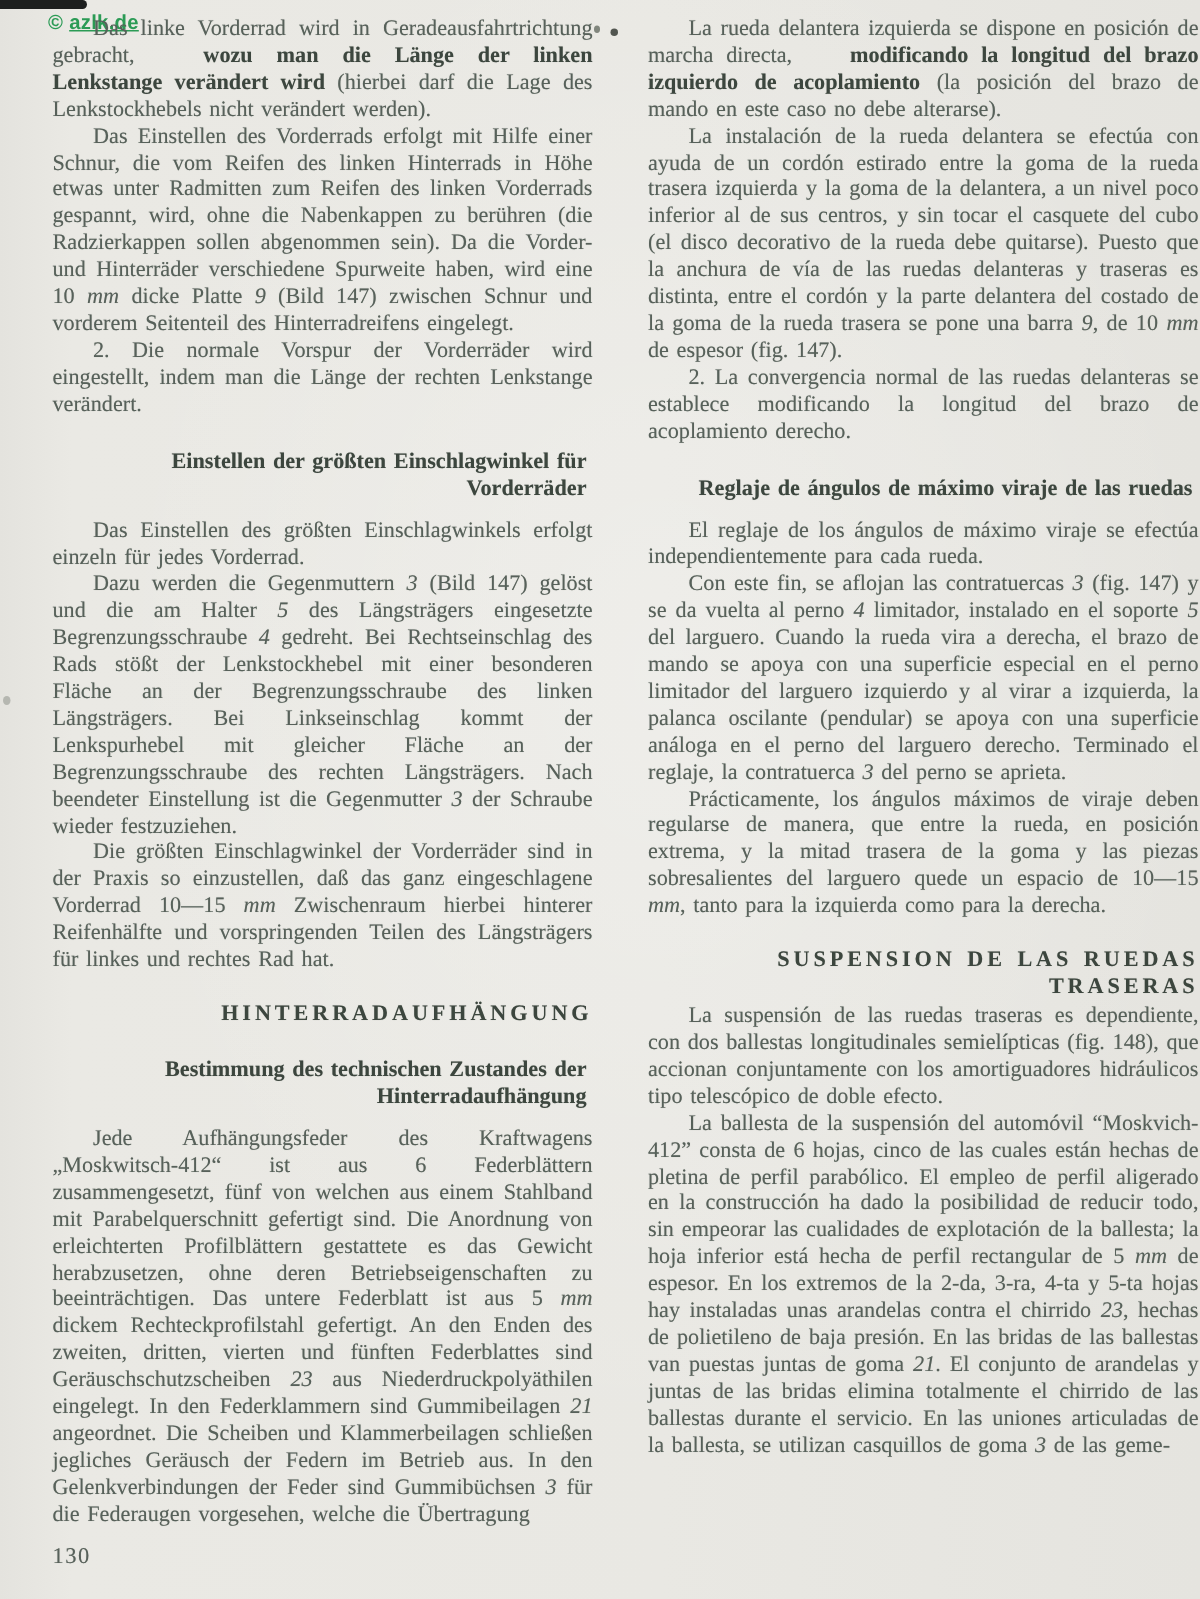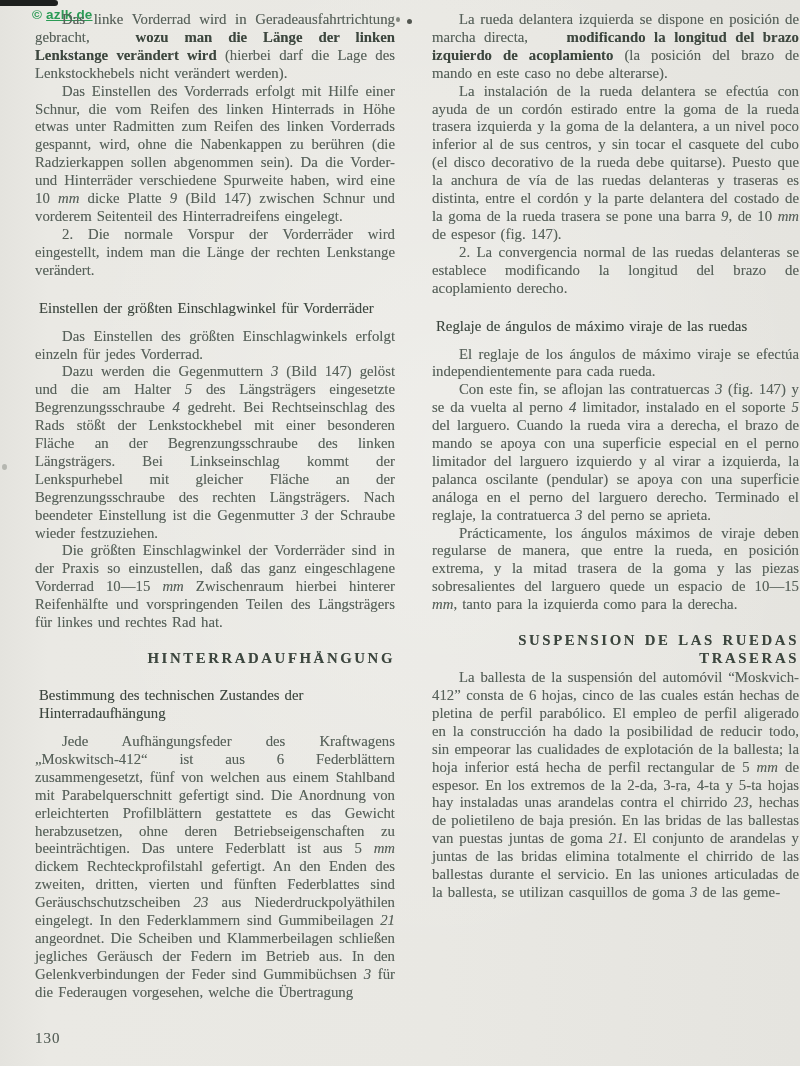--- a/index.html
+++ b/index.html
@@ -44,22 +44,22 @@
     text-align:justify;
     word-spacing:1.4px;
     text-shadow:0 0 0.5px rgba(90,100,90,0.45);
     hyphens:auto;
   }
   .col-left{left:35px;width:360px;}
   .col-right{left:432px;width:367px;}
   .col .blk-p{margin:0;text-indent:27px;}
   .col .blk-h-sub{
     margin:19px 4px 11px;
-    text-align:left;text-indent:0;
-    font-size:14.8px;font-weight:normal;line-height:18px;
+    text-align:right;text-indent:0;
+    font-size:14.8px;font-weight:bold;line-height:18px;
     color:var(--ink-bold);
   }
   .col .blk-h-main{
     margin:17px 0 2px;
     text-align:right;text-indent:0;
     font-size:14.8px;font-weight:bold;letter-spacing:2.6px;line-height:18px;
     color:var(--ink-bold);
   }
   .b{font-weight:bold;color:var(--ink-bold);margin-left:30px;}
   .i{font-style:italic;}
@@ -99,17 +99,18 @@
 
   <div class="col col-right" lang="es">
       <p class="blk-p"><span>La rueda delantera izquierda se dispone en posición de marcha directa, </span><span class="b">modificando la longitud del brazo izquierdo de acoplamiento</span><span> (la posición del brazo de mando en este caso no debe alterarse).</span></p>
       <p class="blk-p"><span>La instalación de la rueda delantera se efectúa con ayuda de un cordón estirado entre la goma de la rueda trasera izquierda y la goma de la delantera, a un nivel poco inferior al de sus centros, y sin tocar el casquete del cubo (el disco decorativo de la rueda debe quitarse). Puesto que la anchura de vía de las ruedas delanteras y traseras es distinta, entre el cordón y la parte delantera del costado de la goma de la rueda trasera se pone una barra </span><span class="i">9</span><span>, de 10 </span><span class="i">mm</span><span> de espesor (fig. 147).</span></p>
       <p class="blk-p"><span>2. La convergencia normal de las ruedas delanteras se establece modificando la longitud del brazo de acoplamiento derecho.</span></p>
       <h4 class="blk-h-sub"><span>Reglaje de ángulos de máximo viraje de las ruedas</span></h4>
       <p class="blk-p"><span>El reglaje de los ángulos de máximo viraje se efectúa independientemente para cada rueda.</span></p>
       <p class="blk-p"><span>Con este fin, se aflojan las contratuercas </span><span class="i">3</span><span> (fig. 147) y se da vuelta al perno </span><span class="i">4</span><span> limitador, instalado en el soporte </span><span class="i">5</span><span> del larguero. Cuando la rueda vira a derecha, el brazo de mando se apoya con una superficie especial en el perno limitador del larguero izquierdo y al virar a izquierda, la palanca oscilante (pendular) se apoya con una superficie análoga en el perno del larguero derecho. Terminado el reglaje, la contratuerca </span><span class="i">3</span><span> del perno se aprieta.</span></p>
       <p class="blk-p"><span>Prácticamente, los ángulos máximos de viraje deben regularse de manera, que entre la rueda, en posición extrema, y la mitad trasera de la goma y las piezas sobresalientes del larguero quede un espacio de 10—15 </span><span class="i">mm</span><span>, tanto para la izquierda como para la derecha.</span></p>
       <h3 class="blk-h-main"><span>SUSPENSION DE LAS RUEDAS TRASERAS</span></h3>
+      <p class="blk-p"><span>La suspensión de las ruedas traseras es dependiente, con dos ballestas longitudinales semielípticas (fig. 148), que accionan conjuntamente con los amortiguadores hidráulicos tipo telescópico de doble efecto.</span></p>
       <p class="blk-p"><span>La ballesta de la suspensión del automóvil “Moskvich-412” consta de 6 hojas, cinco de las cuales están hechas de pletina de perfil parabólico. El empleo de perfil aligerado en la construcción ha dado la posibilidad de reducir todo, sin empeorar las cualidades de explotación de la ballesta; la hoja inferior está hecha de perfil rectangular de 5 </span><span class="i">mm</span><span> de espesor. En los extremos de la 2-da, 3-ra, 4-ta y 5-ta hojas hay instaladas unas arandelas contra el chirrido </span><span class="i">23</span><span>, hechas de polietileno de baja presión. En las bridas de las ballestas van puestas juntas de goma </span><span class="i">21</span><span>. El conjunto de arandelas y juntas de las bridas elimina totalmente el chirrido de las ballestas durante el servicio. En las uniones articuladas de la ballesta, se utilizan casquillos de goma </span><span class="i">3</span><span> de las geme-</span></p>
     </div>
 
   <div class="page-number">130</div>
 </div>
 
 </body></html>

